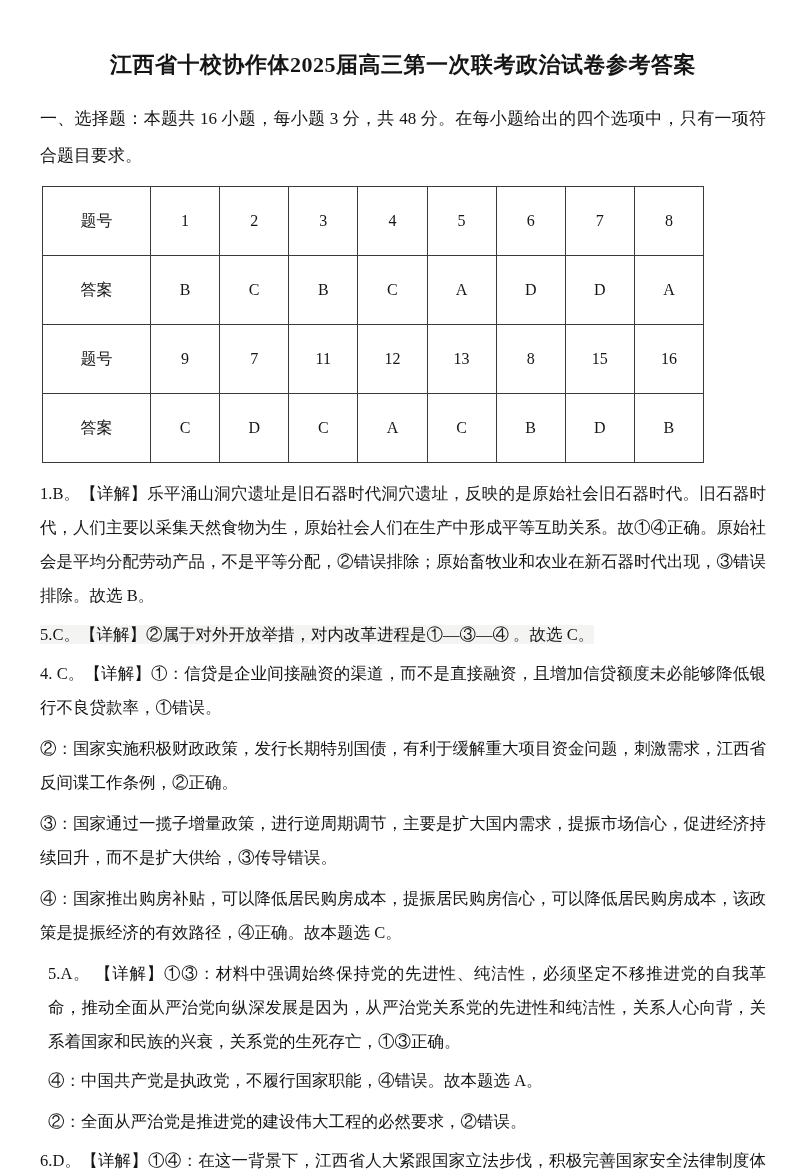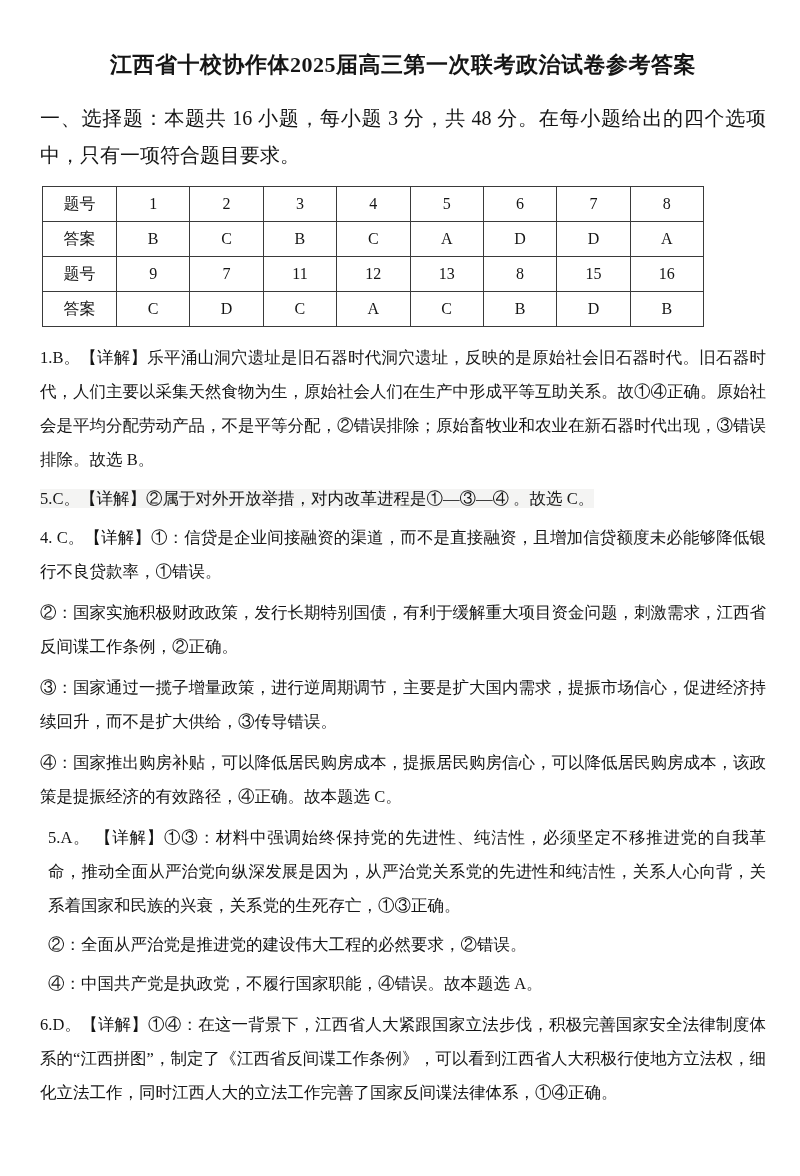--- a/index.html
+++ b/index.html
@@ -20,38 +20,38 @@
     overflow: hidden;
   }
   .doc-title {
     text-align: center;
     font-size: 22px;
     font-weight: bold;
     letter-spacing: 0.5px;
     margin: 0 0 20px 0;
   }
   .intro {
-    font-size: 20px;
+    font-size: 17px;
     line-height: 37px;
     text-align: justify;
     margin: 0 0 12px 0;
   }
   table.answers {
     border-collapse: collapse;
     table-layout: fixed;
     width: 662px;
     margin: 4px 0 14px 2px;
   }
   table.answers td {
     border: 1px solid #3a3a3a;
     height: 34px;
     text-align: center;
     vertical-align: middle;
     font-size: 16px;
-    padding: 0;
+    padding: 17px;
   }
   table.answers td.lbl { width: 73px; }
   .expl {
     font-size: 16.5px;
     line-height: 34px;
     text-align: justify;
     margin: 0 0 5px 0;
   }
   .expl.sp { margin-bottom: 7px; }
   .expl.indent { padding-left: 8px; }
@@ -115,17 +115,17 @@
     </tbody>
   </table>
 
   <p class="expl"><span>1.B。【详解】乐平涌山洞穴遗址是旧石器时代洞穴遗址，反映的是原始社会旧石器时代。旧石器时代，人们主要以采集天然食物为生，原始社会人们在生产中形成平等互助关系。故①④正确。原始社会是平均分配劳动产品，不是平等分配，②错误排除；原始畜牧业和农业在新石器时代出现，③错误排除。故选 B。</span></p>
   <p class="expl"><span class="hl">5.C。【详解】②属于对外开放举措，对内改革进程是①—③—④ 。故选 C。</span></p>
   <p class="expl sp"><span>4. C。【详解】①：信贷是企业间接融资的渠道，而不是直接融资，且增加信贷额度未必能够降低银行不良贷款率，①错误。</span></p>
   <p class="expl sp"><span>②：国家实施积极财政政策，发行长期特别国债，有利于缓解重大项目资金问题，刺激需求，江西省反间谍工作条例，②正确。</span></p>
   <p class="expl sp"><span>③：国家通过一揽子增量政策，进行逆周期调节，主要是扩大国内需求，提振市场信心，促进经济持续回升，而不是扩大供给，③传导错误。</span></p>
   <p class="expl sp"><span>④：国家推出购房补贴，可以降低居民购房成本，提振居民购房信心，可以降低居民购房成本，该政策是提振经济的有效路径，④正确。故本题选 C。</span></p>
   <p class="expl indent"><span>5.A。 【详解】①③：材料中强调始终保持党的先进性、纯洁性，必须坚定不移推进党的自我革命，推动全面从严治党向纵深发展是因为，从严治党关系党的先进性和纯洁性，关系人心向背，关系着国家和民族的兴衰，关系党的生死存亡，①③正确。</span></p>
+  <p class="expl indent sp"><span>④：中国共产党是执政党，不履行国家职能，④错误。故本题选 A。</span></p>
   <p class="expl indent"><span>②：全面从严治党是推进党的建设伟大工程的必然要求，②错误。</span></p>
-  <p class="expl indent sp"><span>④：中国共产党是执政党，不履行国家职能，④错误。故本题选 A。</span></p>
   <p class="expl"><span>6.D。【详解】①④：在这一背景下，江西省人大紧跟国家立法步伐，积极完善国家安全法律制度体系的“江西拼图”，制定了《江西省反间谍工作条例》，可以看到江西省人大积极行使地方立法权，细化立法工作，同时江西人大的立法工作完善了国家反间谍法律体系，①④正确。</span></p>
 
 </div>
 
 </body></html>

